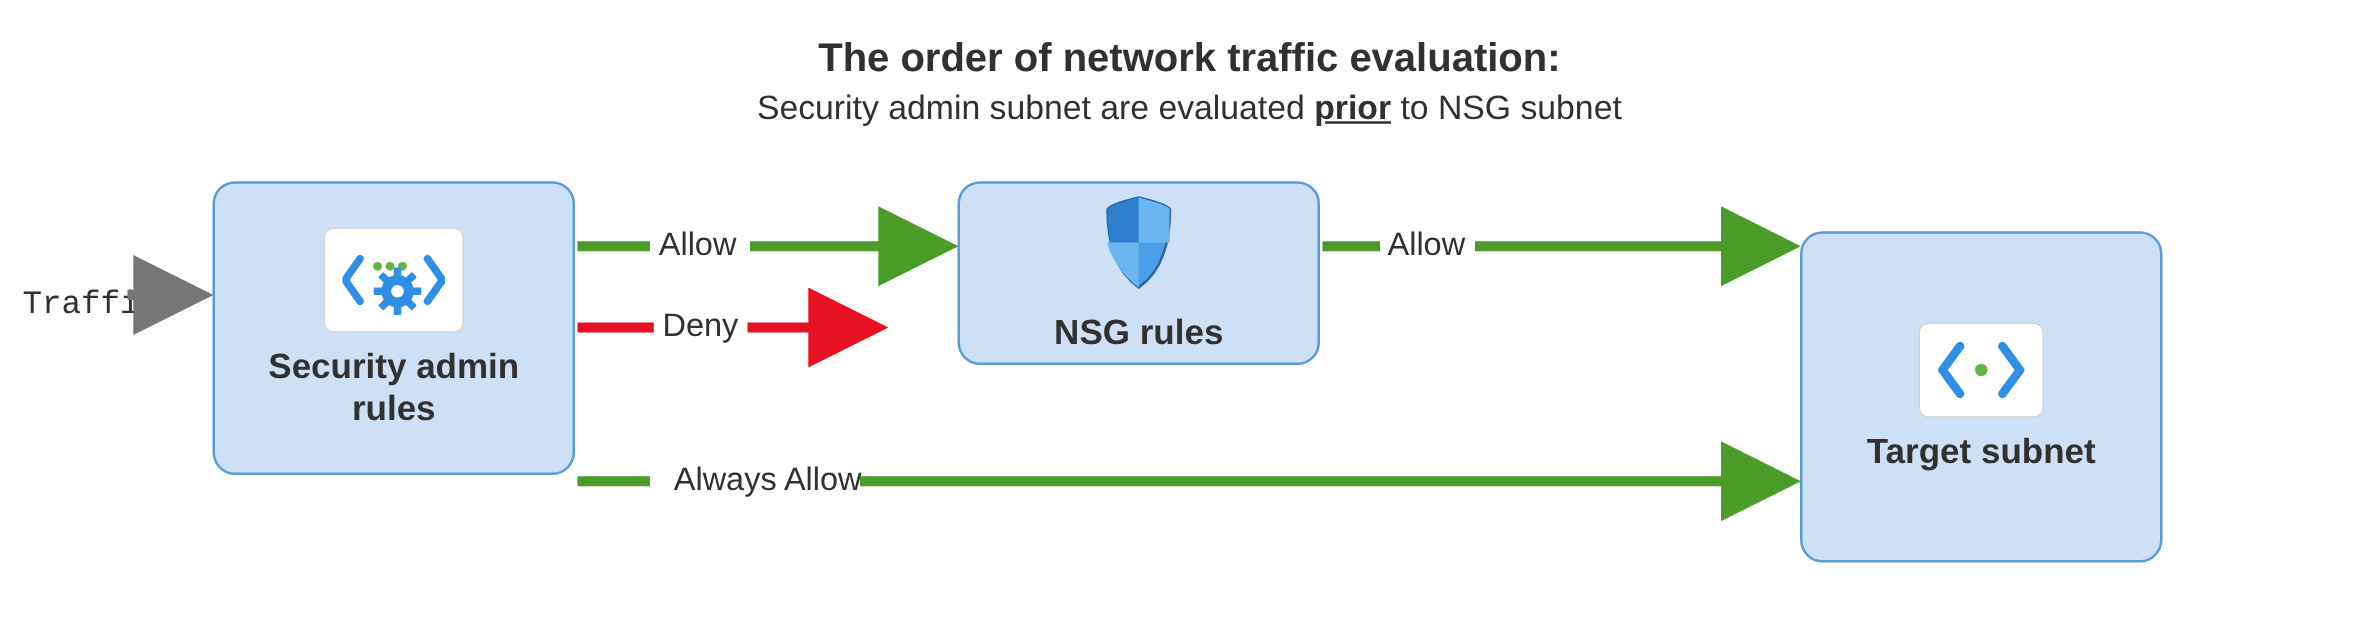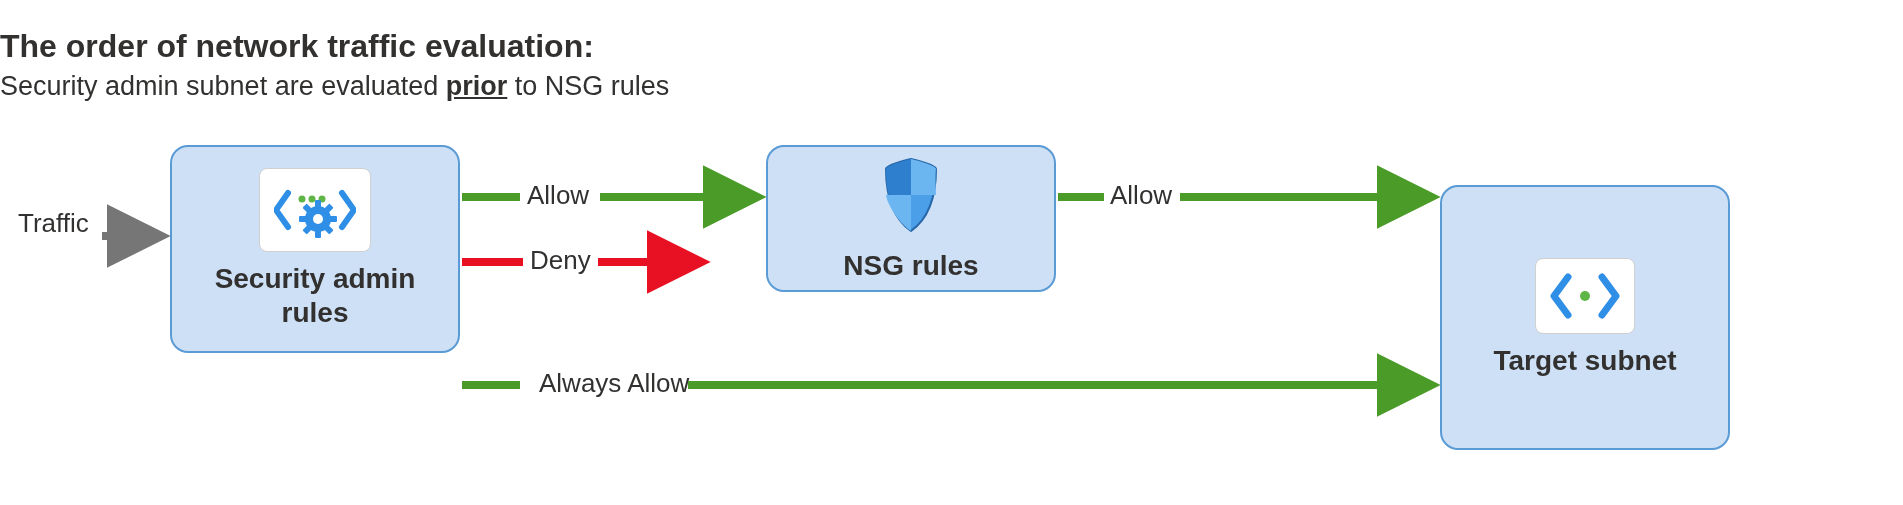--- a/index.html
+++ b/index.html
@@ -4,21 +4,21 @@
 <style>
   * { box-sizing: border-box; margin: 0; padding: 0; }
   body {
     font-family: "Segoe UI", -apple-system, BlinkMacSystemFont, sans-serif;
     background: #ffffff;
     width: 1903px;
     height: 505px;
     position: relative;
   }
   .title-block {
-    text-align: left;
+    text-align: center;
     padding-top: 28px;
   }
   .title {
     font-size: 32px;
     font-weight: 700;
     color: #323130;
   }
   .subtitle {
     font-size: 27px;
     font-weight: 400;
@@ -75,29 +75,29 @@
     height: 505px;
     pointer-events: none;
   }
 </style>
 </head>
 <body>
 
 <div class="title-block">
   <div class="title">The order of network traffic evaluation:</div>
   <div class="subtitle">
-    <span>Security admin subnet are evaluated </span><span class="bold">prior</span><span> to NSG rules</span>
+    <span>Security admin subnet are evaluated </span><span class="bold">prior</span><span> to NSG subnet</span>
   </div>
 </div>
 
 <div class="canvas">
 
-  <div class="arrow-label" style="left:18px; top:208px;">Traffic</div>
+  <div class="arrow-label" style="left:18px; top:228px;font-family:Liberation Mono, monospace;">Traffic</div>
 
-  <div class="node" style="left:170px; top:145px; width:290px; height:208px;">
+  <div class="node" style="left:170px; top:145px; width:290px; height:235px;">
     <div class="icon-box">
       <svg width="82" height="62" viewBox="0 0 82 62">
 
         <path d="M 14 14 L 2 31 L 14 48" stroke="#2f8fe6" stroke-width="6" fill="none" stroke-linecap="round" stroke-linejoin="round"></path>
         <path d="M 68 14 L 80 31 L 68 48" stroke="#2f8fe6" stroke-width="6" fill="none" stroke-linecap="round" stroke-linejoin="round"></path>
 
         <circle cx="28" cy="20" r="3.5" fill="#5fb646"></circle>
         <circle cx="38" cy="20" r="3.5" fill="#5fb646"></circle>
         <circle cx="48" cy="20" r="3.5" fill="#5fb646"></circle>
 

